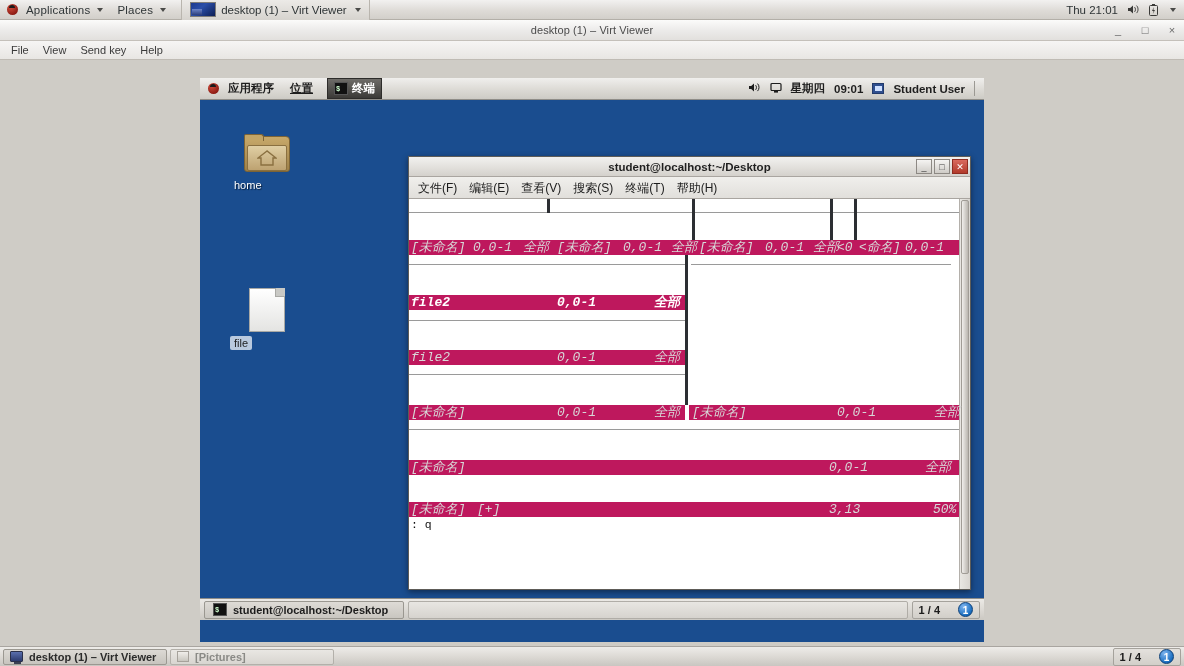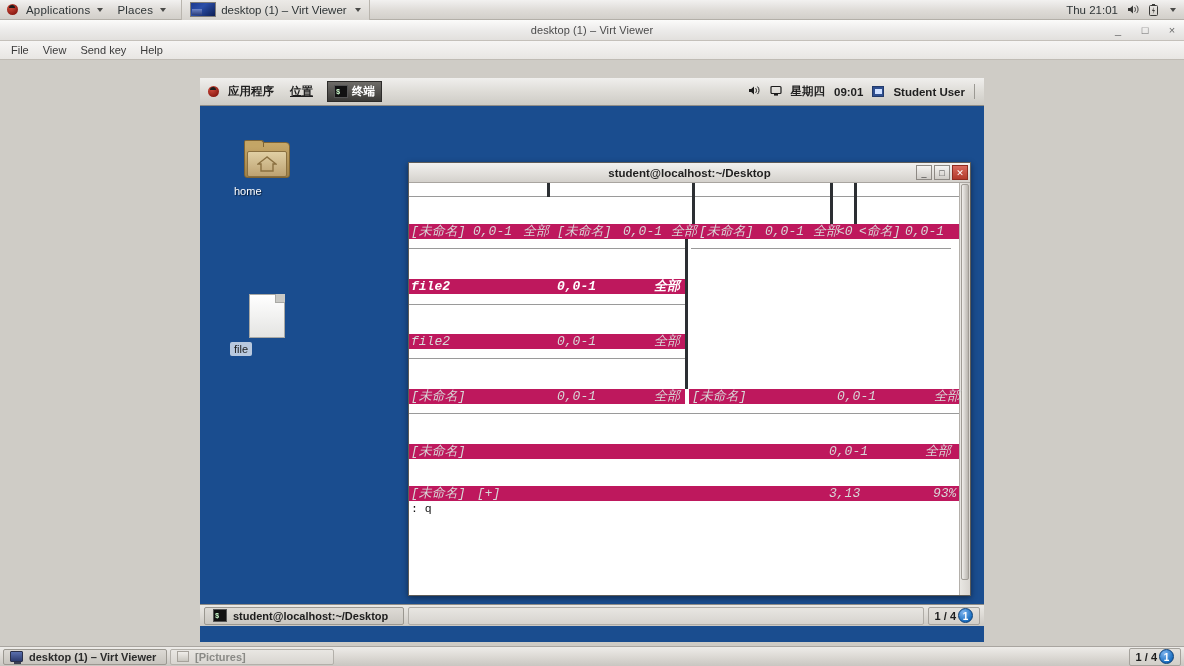--- a/index.html
+++ b/index.html
@@ -72,21 +72,21 @@
   }
   .vv-menubar span { padding:0 7px; font-size:11px; color:#3a3a3a; line-height:19px; }
 
   
   .guest {
     position:absolute; left:200px; top:58px; width:784px; height:564px;
     background:#1a4d8f;
     overflow:hidden;
   }
   .guest-top {
-    height:28px; width:784px;
+    height:22px; width:784px;
     background:linear-gradient(180deg,#f0efed 0%,#dedcd7 50%,#cdcbc5 100%);
     border-bottom:1px solid #8f8d88;
     display:flex; align-items:center; font-size:11.5px; color:#1e1e1e;
   }
   .g-app { display:flex; align-items:center; gap:5px; padding:0 8px; font-weight:bold; }
   .g-places { padding:0 8px; font-weight:bold;text-decoration:underline; }
   .g-taskbtn {
     display:flex; align-items:center; gap:4px; margin-left:6px;
     height:21px; padding:0 6px;
     background:linear-gradient(180deg,#6e6c68,#3b3a37);
@@ -222,21 +222,21 @@
     display:flex; align-items:center; padding:0 4px; gap:4px;
   }
   .tb-item {
     display:flex; align-items:center; gap:6px; height:18px;
     padding:0 8px; font-size:11px; font-weight:bold; color:#1c1c1c;
     background:linear-gradient(180deg,#dedbd6,#c9c6c0);
     border:1px solid #9a9790; border-radius:2px;
     min-width:200px;
   }
   .tb-blank { flex:1; height:18px; background:linear-gradient(180deg,#e8e6e2,#d6d3ce); border:1px solid #b0ada7; border-radius:2px; }
-  .wsw { display:flex; align-items:center; gap:2px; padding:0 6px; height:18px;
+  .wsw { display:flex; align-items:center; gap:18px; padding:0 6px; height:18px;
     background:linear-gradient(180deg,#e4e1dd,#d2cfc9); border:1px solid #a5a29c; border-radius:2px; }
   .wsw .n { font-size:11px; font-weight:bold; color:#1c1c1c; }
   .badge {
     width:15px;height:15px;border-radius:50%;
     background:radial-gradient(circle at 35% 28%, #7fb5ef, #1a6ec0 70%, #0d4d92);
     color:#fff;font-size:10px;font-weight:bold;text-align:center;line-height:15px;
     border:1px solid #0b3f78;
   }
 
   
@@ -374,20 +374,28 @@
 
         <div class="term">
           <div class="term-title">
             <span class="t">student@localhost:~/Desktop</span>
             <span class="twbtns">
               <span class="twb">_</span>
               <span class="twb">□</span>
               <span class="twb close">✕</span>
             </span>
           </div>
+          <div class="term-menu">
+            <span>文件(F)</span>
+            <span>编辑(E)</span>
+            <span>查看(V)</span>
+            <span>搜索(S)</span>
+            <span>终端(T)</span>
+            <span>帮助(H)</span>
+          </div>
 
           <div class="term-screen">
             <div class="vscroll">
               <div class="vthumb"></div>
             </div>
 
             <div class="vim">
 
               <div style="position:absolute; left:0; right:0; top:0; height:48px;">
                 <div class="vrow vline" style="height:14px;"></div>
@@ -485,21 +493,21 @@
                 <span style="position:absolute;left:420px;">0,0-1</span>
                 <span style="position:absolute;left:516px;">全部</span>
               </div>
 
               <div style="position:absolute;left:0;right:0;top:276px;height:30px;">
               </div>
               <div class="sline" style="position:absolute;left:0;right:0;top:303px;">
                 <span style="position:absolute;left:2px;">[未命名]</span>
                 <span style="position:absolute;left:68px;">[+]</span>
                 <span style="position:absolute;left:420px;">3,13</span>
-                <span style="position:absolute;left:524px;">93%</span>
+                <span style="position:absolute;left:524px;">50%</span>
               </div>
 
               <div class="cmdline" style="top:318px;">: q</div>
             </div>
           </div>
         </div>
 
         <div class="guest-bottom">
           <div class="tb-item">
             <span class="term-mini">$</span>

